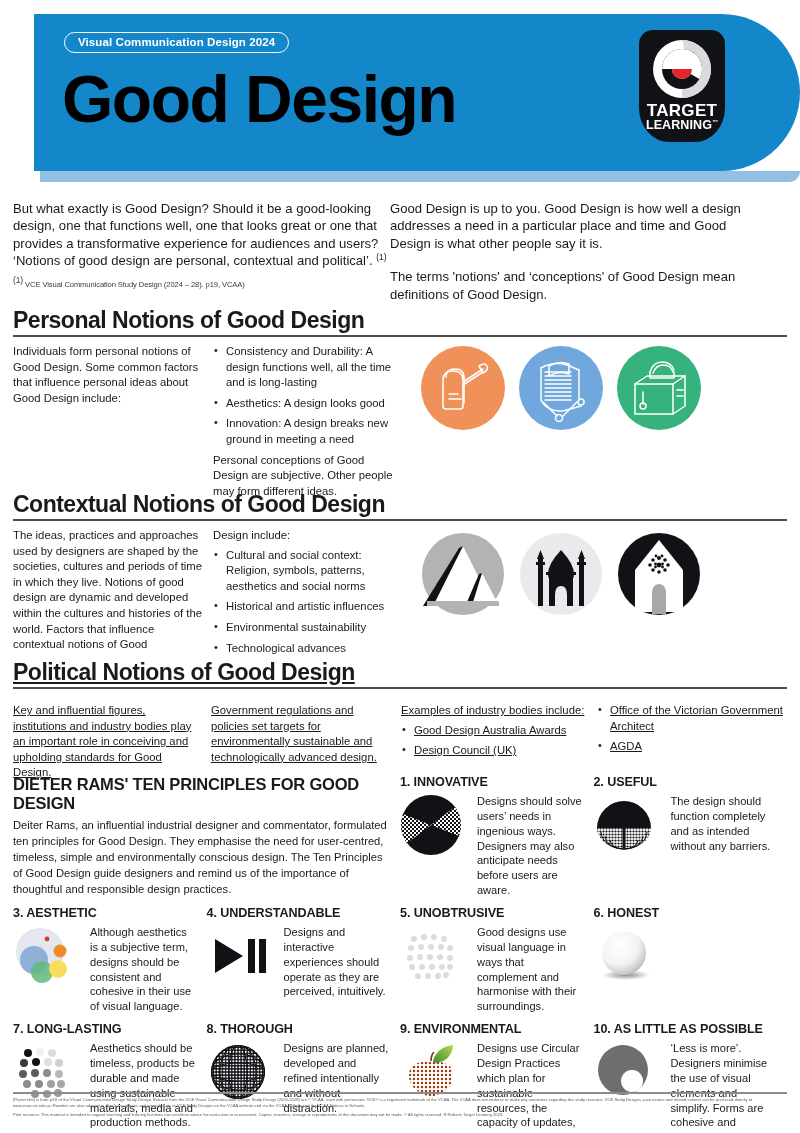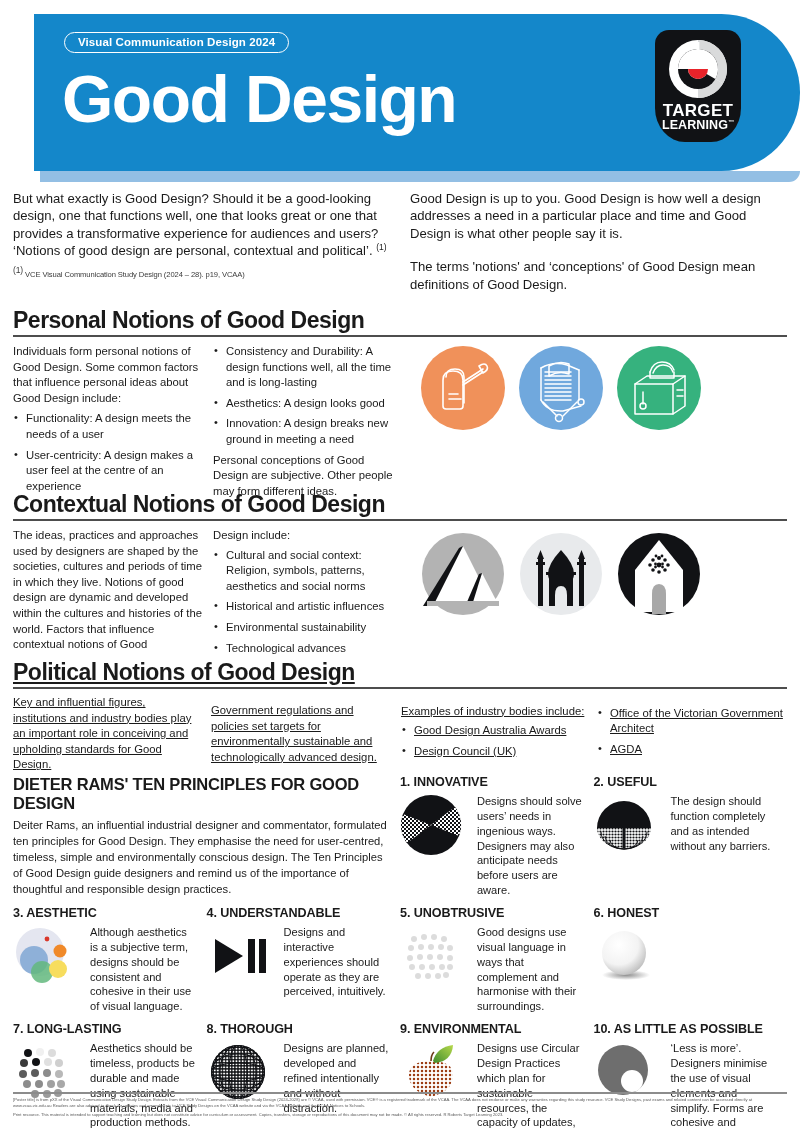--- a/index.html
+++ b/index.html
@@ -32,45 +32,45 @@
     border-radius: 14px;
     padding: 3px 13px 4px 13px;
     color: #ffffff;
     font-size: 11.5px;
     font-weight: 700;
     letter-spacing: 0.1px;
     white-space: nowrap;
   }
   .big-title {
     position: absolute; left: 28px; top: 52px;
-    color: #ffffff;
+    color: #000000;
     font-size: 66px;
     font-weight: 700;
     letter-spacing: -1.5px;
     line-height: 1;
     font-family: "Liberation Sans", sans-serif;
   }
   
-  .logo { position: absolute; left: 655px; top: 30px; width: 86px; height: 112px; }
+  .logo { position: absolute; left: 639px; top: 30px; width: 86px; height: 112px; }
   .logo-shield {
     position: absolute; inset: 0;
     background: #111215;
     border-radius: 14px 14px 30px 30px / 14px 14px 34px 34px;
   }
   .logo-target { position: absolute; left: 12px; top: 8px; width: 62px; height: 62px; }
   .logo-words {
     position: absolute; left: 0; right: 0; top: 72px;
     text-align: center; color: #fff; font-weight: 700; line-height: 1.02;
   }
   .logo-words .l1 { font-size: 17px; letter-spacing: 0.3px; }
   .logo-words .l2 { font-size: 12.5px; letter-spacing: 0.1px; }
   .logo-words .tm { font-size: 6px; vertical-align: super; }
 
   
-  .intro { position: absolute; left: 13px; top: 190px; width: 774px; display: flex; gap: 20px; }
+  .intro { position: absolute; left: 13px; top: 200px; width: 774px; display: flex; }
   .intro-col { width: 377px; }
   .intro-col p { font-size: 13.1px; line-height: 1.33; }
   .intro-col p + p { margin-top: 16px; }
   .sup { font-size: 8.5px; vertical-align: super; }
   .ref {
     margin-top: 5px; font-size: 7.6px; color: #3a3a3a; letter-spacing: -0.1px;
   }
 
   
   .sec-title {
@@ -161,24 +161,20 @@
       <p>The terms 'notions' and ‘conceptions' of Good Design mean definitions of Good Design.</p>
     </div>
   </div>
 
   <div class="sec" style="top:308px;">
     <div class="sec-title">Personal Notions of Good Design</div>
     <div class="rule"></div>
     <div class="cols">
       <div style="width:200px; padding-right:8px;">
         <div class="body-txt">Individuals form personal notions of Good Design. Some common factors that influence personal ideas about Good Design include:</div>
-        <ul class="bul" style="margin-top:5px;">
-          <li>Functionality: A design meets the needs of a user</li>
-          <li>User-centricity: A design makes a user feel at the centre of an experience</li>
-        </ul>
       </div>
       <div style="width:196px; padding-right:8px;">
         <ul class="bul">
           <li>Consistency and Durability: A design functions well, all the time and is long-lasting</li>
           <li>Aesthetics: A design looks good</li>
           <li>Innovation: A design breaks new ground in meeting a need</li>
         </ul>
         <div class="body-txt">Personal conceptions of Good Design are subjective. Other people may form different ideas.</div>
       </div>
       <div style="width:370px; padding-left:12px; padding-top:2px;">
@@ -311,21 +307,21 @@
             </svg>
           </div>
         </div>
       </div>
     </div>
   </div>
 
   <div class="sec" style="top:660px;text-decoration:underline;">
     <div class="sec-title">Political Notions of Good Design</div>
     <div class="rule"></div>
-    <div class="cols" style="margin-top:6px;align-items:center;">
+    <div class="cols" style="margin-top:14px;">
       <div style="width:198px;padding-right:10px;">
         <div class="body-txt">Key and influential figures, institutions and industry bodies play an important role in conceiving and upholding standards for Good Design.</div>
       </div>
       <div style="width:190px;padding-right:10px;">
         <div class="body-txt">Government regulations and policies set targets for environmentally sustainable and technologically advanced design.</div>
       </div>
       <div style="width:196px;padding-right:10px;">
         <div class="body-txt">Examples of industry bodies include:</div>
         <ul class="bul" style="margin-top:4px;">
           <li>Good Design Australia Awards</li>

